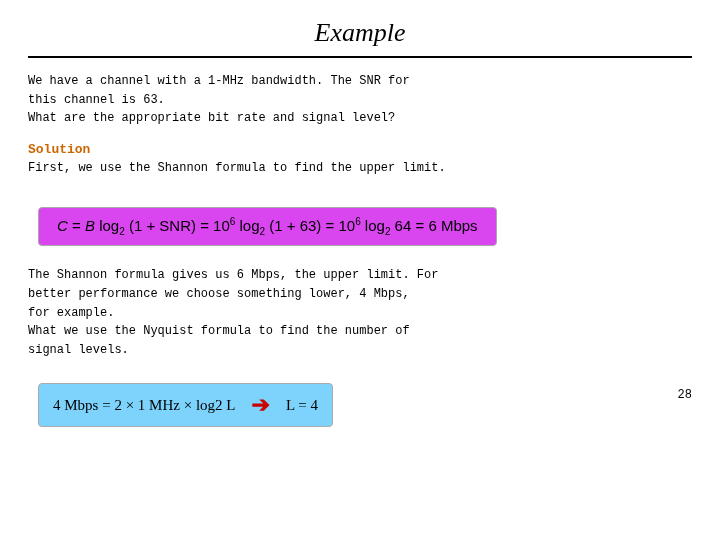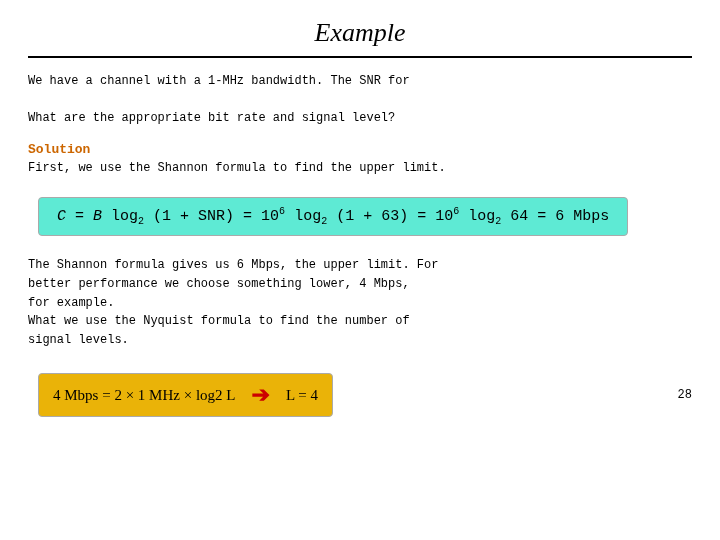--- a/index.html
+++ b/index.html
@@ -50,33 +50,33 @@
       font-family: 'Courier New', Courier, monospace;
       font-size: 13px;
       color: #cc6600;
       font-weight: bold;
       margin-bottom: 2px;
     }
 
     .formula-box {
       border: 1px solid #aaa;
       border-radius: 4px;
-      background: #5eead4;
+      background: #d946ef;
       padding: 8px 18px;
       display: inline-block;
-      margin: 6px 0 10px 10px;
-      font-family: Liberation Mono, monospace;
+      margin: 16px 0 10px 10px;
+      font-family: Liberation Sans, sans-serif;
       font-size: 15px;
       color: #000;
     }
 
     .formula-box2 {
       border: 1px solid #aaa;
       border-radius: 4px;
-      background: #eab308;
+      background: #7dd3fc;
       padding: 8px 14px;
       display: inline-flex;
       align-items: center;
       margin: 10px 0 6px 10px;
       font-family: 'Times New Roman', Times, serif;
       font-size: 15px;
       color: #000;
       gap: 16px;
     }
 
@@ -109,21 +109,21 @@
 <body>
 
 <div class="page">
 
   <h1 class="title">Example</h1>
 
   <hr class="divider">
 
   <div class="body-text">
     <span>We have a channel with a 1-MHz bandwidth. The SNR for</span><br>
-    <br>
+    <span>this channel is 63.</span><br>
     <span>What are the appropriate bit rate and signal level?</span>
   </div>
 
   <div class="solution-label">Solution</div>
 
   <div class="body-text">
     <span>First, we use the Shannon formula to find the upper limit.</span>
   </div>
 
   <div>

